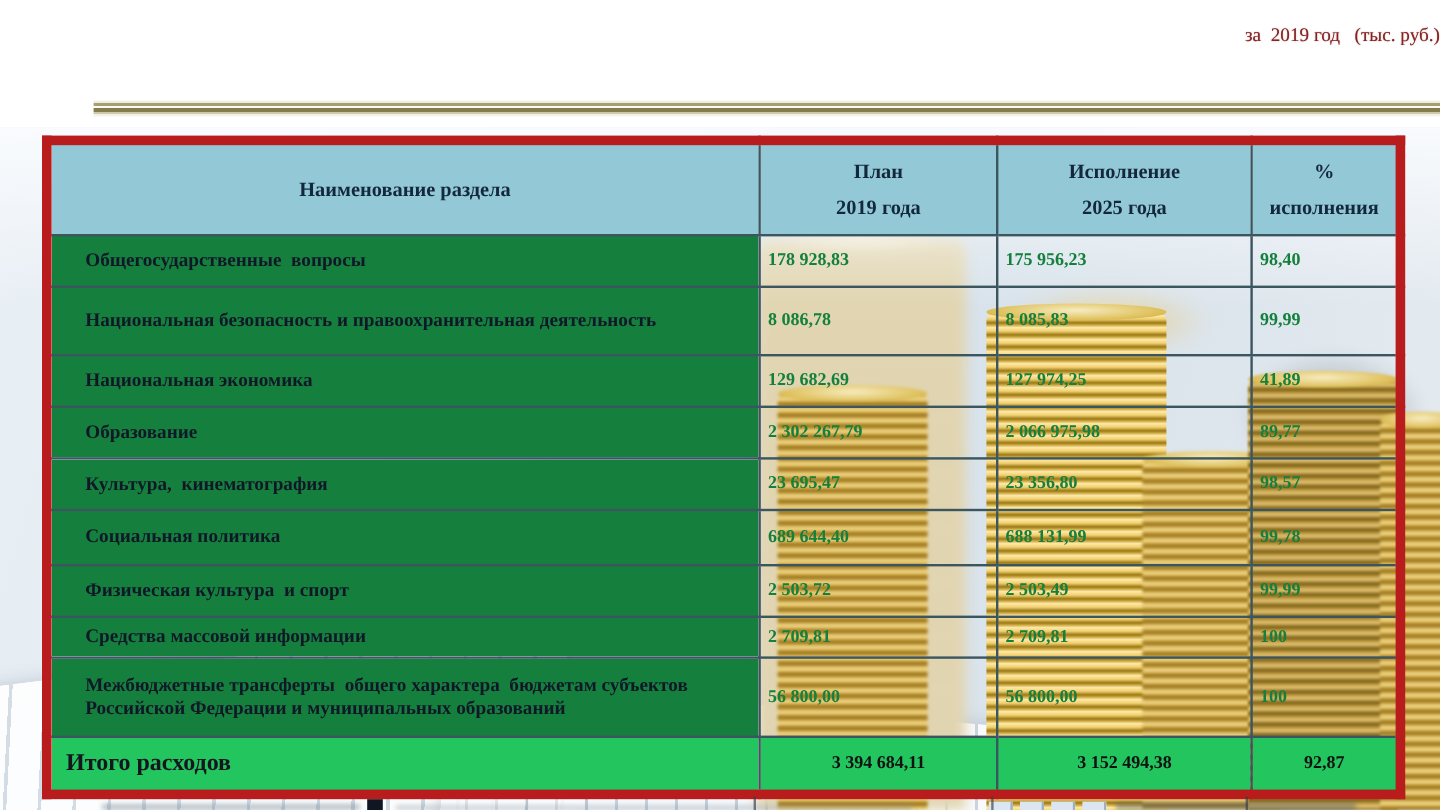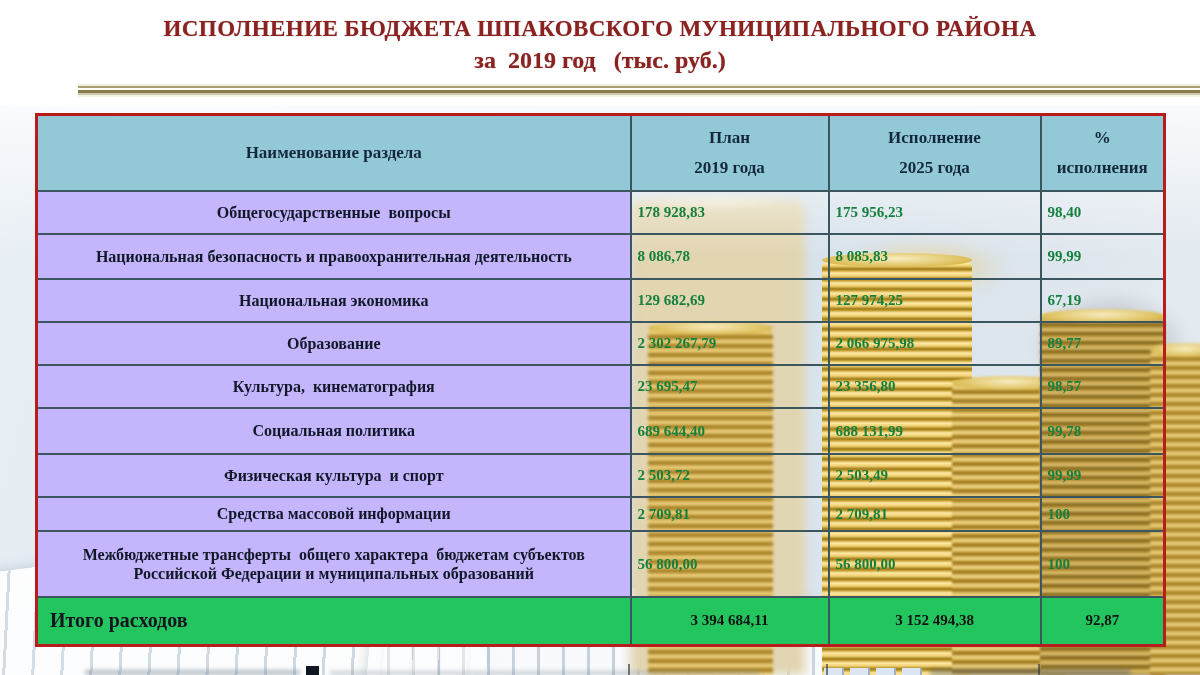--- a/index.html
+++ b/index.html
@@ -9,22 +9,22 @@
     font-family:"Liberation Serif","DejaVu Serif",serif;
   }
 
   
   .title-block { position:absolute; top:16px; left:0; width:100%; text-align:center; z-index:3; }
   .title-line1 {
     font-size:23px; font-weight:bold; color:#8b2220; letter-spacing:0.4px;
     text-shadow:0 0 1px rgba(90,20,20,0.5);
   }
   .title-line2 {
-    margin-top:5px; font-size:24px; font-weight:bold; color:#8b2220;
-    white-space:pre-wrap; text-shadow:0 0 1px rgba(90,20,20,0.5);
+    margin-top:5px; font-size:16px; font-weight:normal; color:#8b2220;
+    white-space:pre-wrap; text-shadow:0 0 1px rgba(90,20,20,0.5);text-align:right;
   }
   .separator {
     position:absolute; left:78px; right:0; top:84px; height:13px; z-index:3;
     background:linear-gradient(180deg,
       #efede0 0 2px, #a79f72 2px 4px, #fdfcf7 4px 6px,
       #857c4c 6px 9px, #cfc9ab 9px 11px, #f4f2e8 11px 13px);
   }
 
   
   .photo {
@@ -58,41 +58,41 @@
   .paper { position:absolute; background:rgba(255,255,255,0.85); box-shadow:0 0 14px rgba(120,135,150,0.35); }
   .fade-top {
     position:absolute; left:0; right:0; top:0; height:150px;
     background:linear-gradient(180deg, rgba(250,252,254,0.95), rgba(250,252,254,0) 100%);
   }
 
   
   table.budget {
     position:absolute; left:35px; top:113px; width:1128px; z-index:2;
     border-collapse:collapse; table-layout:fixed;
-    border:3px solid #b91c1c;
+    border:8px solid #b91c1c;
   }
   table.budget th, table.budget td {
     border:2px solid #3c5660; overflow:hidden;
   }
   thead th {
     background:#93c9d7; color:#13283a; font-weight:bold; font-size:17px;
     line-height:1.75; white-space:pre-line; text-align:center; height:72px;
     border-bottom:3px solid #25434e;
   }
   tbody td.name {
-    background:#c4b5fd; color:#101828; font-weight:bold; font-size:16px;
-    text-align:center; padding:2px 28px; line-height:1.2;
+    background:#15803d; color:#101828; font-weight:bold; font-size:16px;
+    padding:2px 28px; line-height:1.2;
   }
   tbody td.name span { white-space:pre-wrap; }
   tbody td.num {
     background:transparent; color:#15803d; font-weight:bold; font-size:15px;
     padding:2px 6px;
   }
   tbody tr { height:43px; }
-  tbody tr:nth-child(2) { height:45px; }
+  tbody tr:nth-child(2) { height:57px; }
   tbody tr:nth-child(6) { height:46px; }
   tbody tr:nth-child(8) { height:34px; }
   tbody tr:nth-child(9) { height:66px; }
   tfoot tr { height:48px; }
   tfoot td { background:#22c55e; border-top:3px solid #25434e; }
   tfoot td.total-label {
     font-weight:bold; font-size:20px; color:#15151f; text-align:left; padding-left:12px;
   }
   tfoot td.num { font-weight:bold; font-size:15px; color:#121212; text-align:center; }
 
@@ -102,21 +102,20 @@
   .tick-black { position:absolute; left:306px; bottom:0; width:13px; height:9px; background:#111722; }
   .key { position:absolute; bottom:0; width:20px; height:7px; background:#dce6f2; box-shadow:inset -2px 0 0 #9fb0c2; }
   .col-tick { position:absolute; bottom:0; width:2px; height:11px; background:rgba(50,60,70,0.65); }
 </style>
 </head>
 <body>
 
 <div class="slide">
 
   <div class="title-block">
-    <div class="title-line1">ИСПОЛНЕНИЕ БЮДЖЕТА ШПАКОВСКОГО МУНИЦИПАЛЬНОГО РАЙОНА</div>
     <div class="title-line2">за  2019 год   (тыс. руб.)</div>
   </div>
   <div class="separator"></div>
 
   <div class="photo">
     <div class="paper" style="left:-40px; bottom:-30px; width:520px; height:160px; transform:rotate(-7deg);
                 background:repeating-linear-gradient(100deg, rgba(255,255,255,0.9) 0 26px, rgba(165,178,190,0.28) 26px 29px);"></div>
     <div class="paper" style="left:370px; bottom:-40px; width:460px; height:130px; transform:rotate(5deg);
                 background:repeating-linear-gradient(85deg, rgba(252,253,255,0.88) 0 22px, rgba(150,162,175,0.25) 22px 25px);"></div>
     <div class="blob" style="left:840px; top:132px; width:170px; height:60px; filter:blur(6px);
@@ -160,21 +159,21 @@
         <tr>
       <td class="name"><span>Национальная безопасность и правоохранительная деятельность</span></td>
       <td class="num">8 086,78</td>
       <td class="num">8 085,83</td>
       <td class="num">99,99</td>
     </tr>
         <tr>
       <td class="name"><span>Национальная экономика</span></td>
       <td class="num">129 682,69</td>
       <td class="num">127 974,25</td>
-      <td class="num">67,19</td>
+      <td class="num">41,89</td>
     </tr>
         <tr>
       <td class="name"><span>Образование</span></td>
       <td class="num">2 302 267,79</td>
       <td class="num">2 066 975,98</td>
       <td class="num">89,77</td>
     </tr>
         <tr>
       <td class="name"><span>Культура,  кинематография</span></td>
       <td class="num">23 695,47</td>

